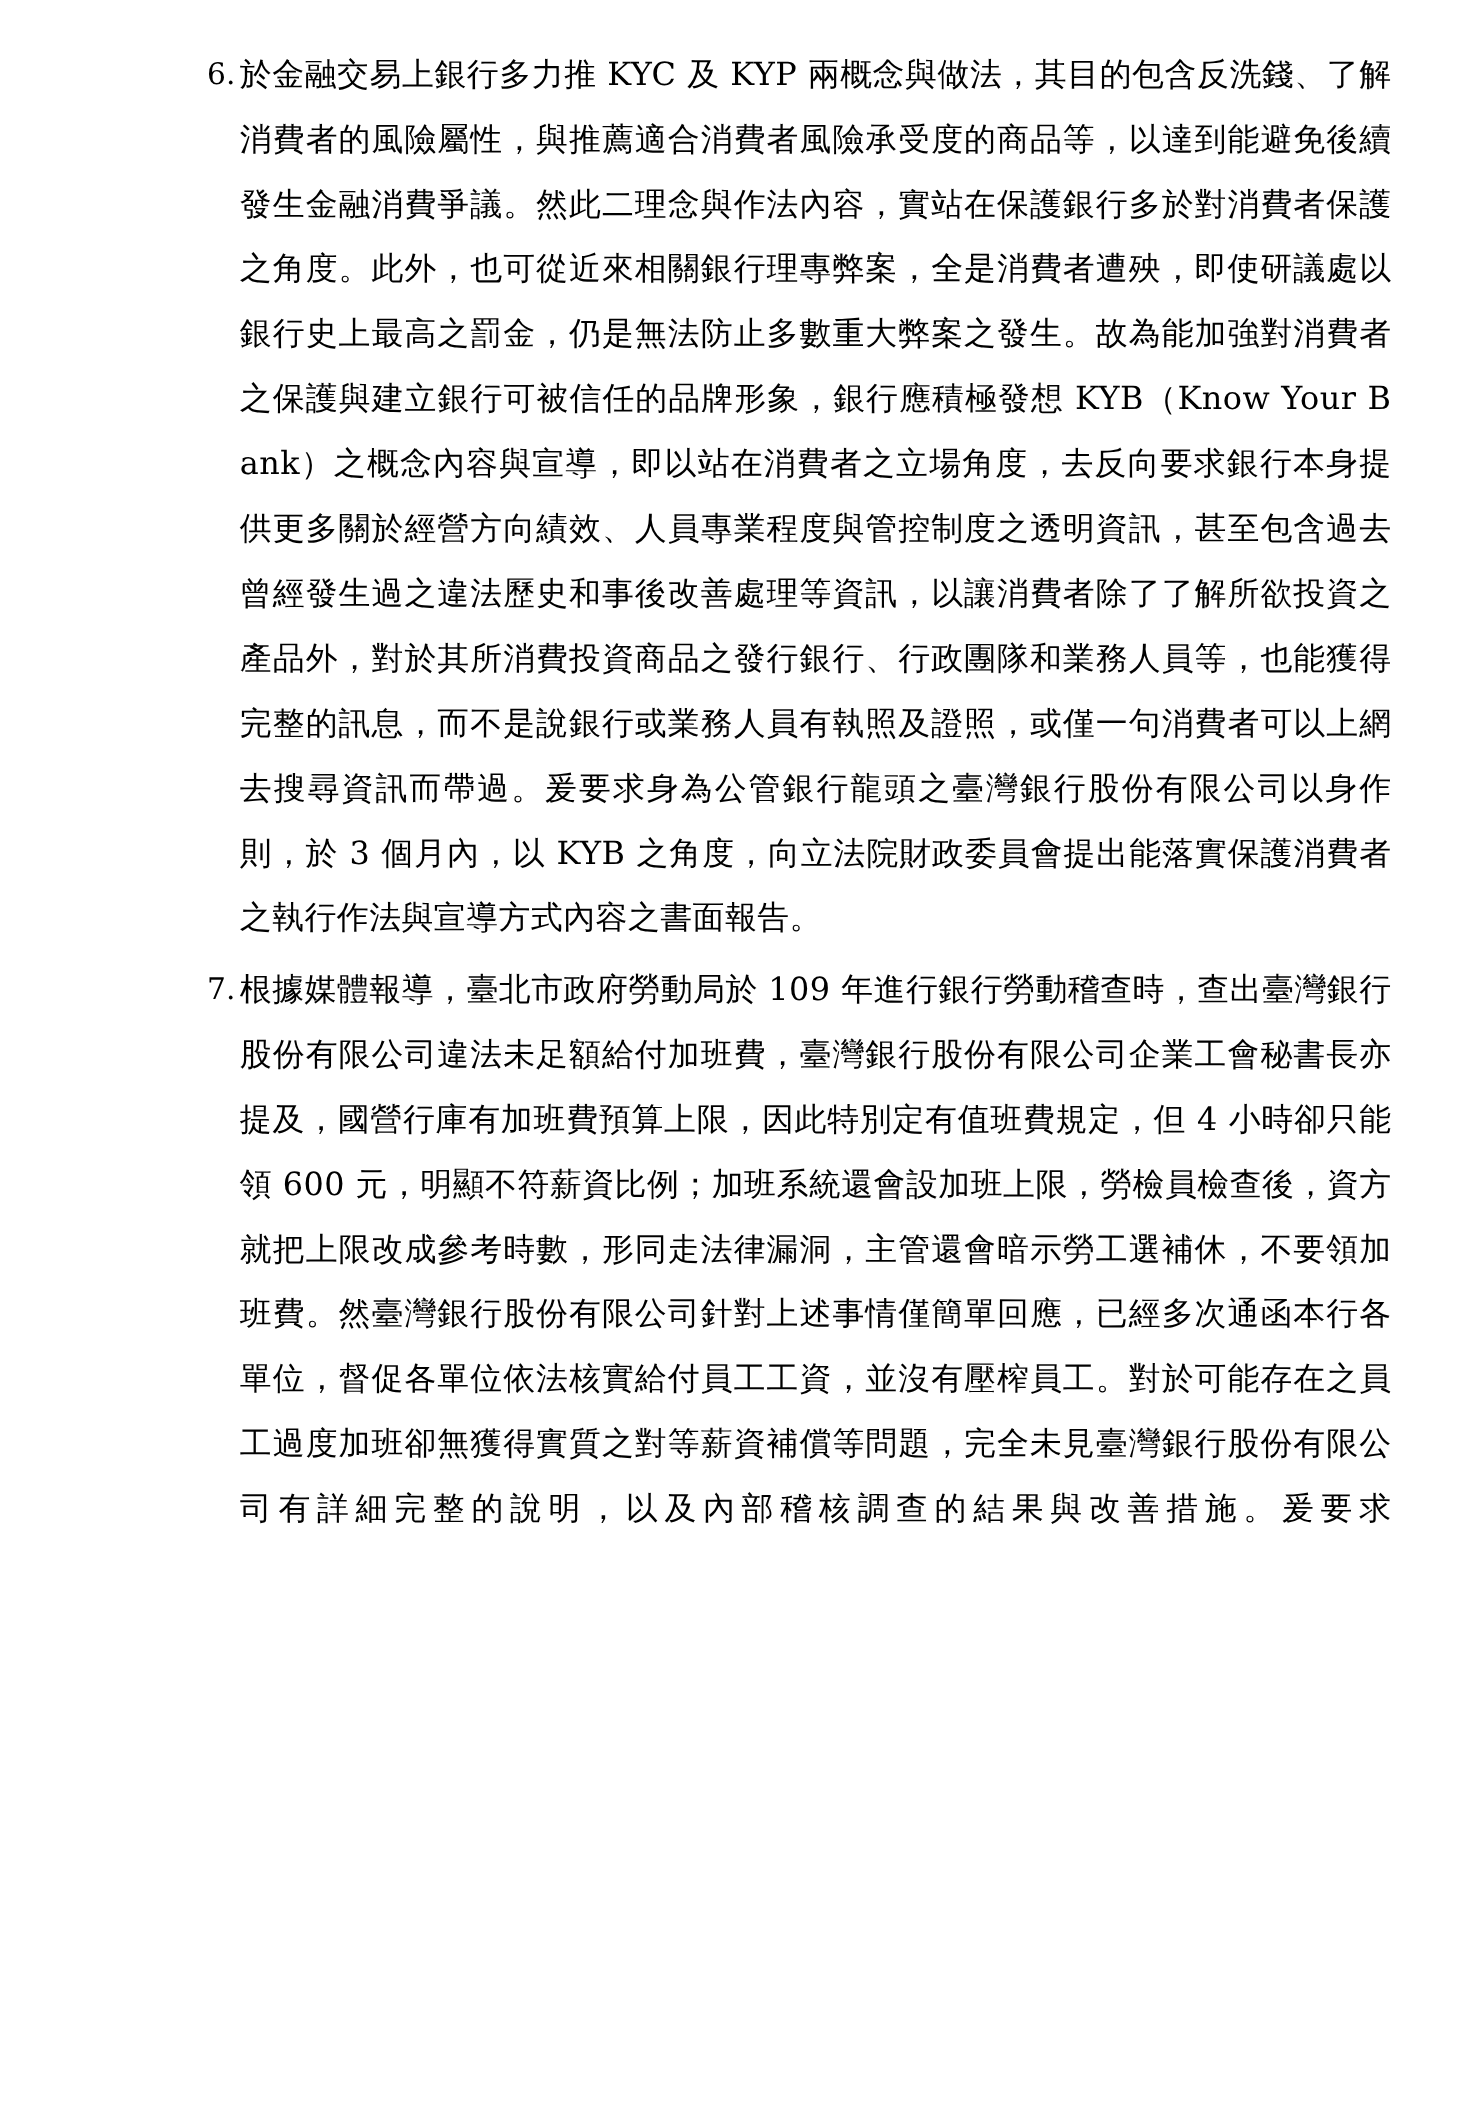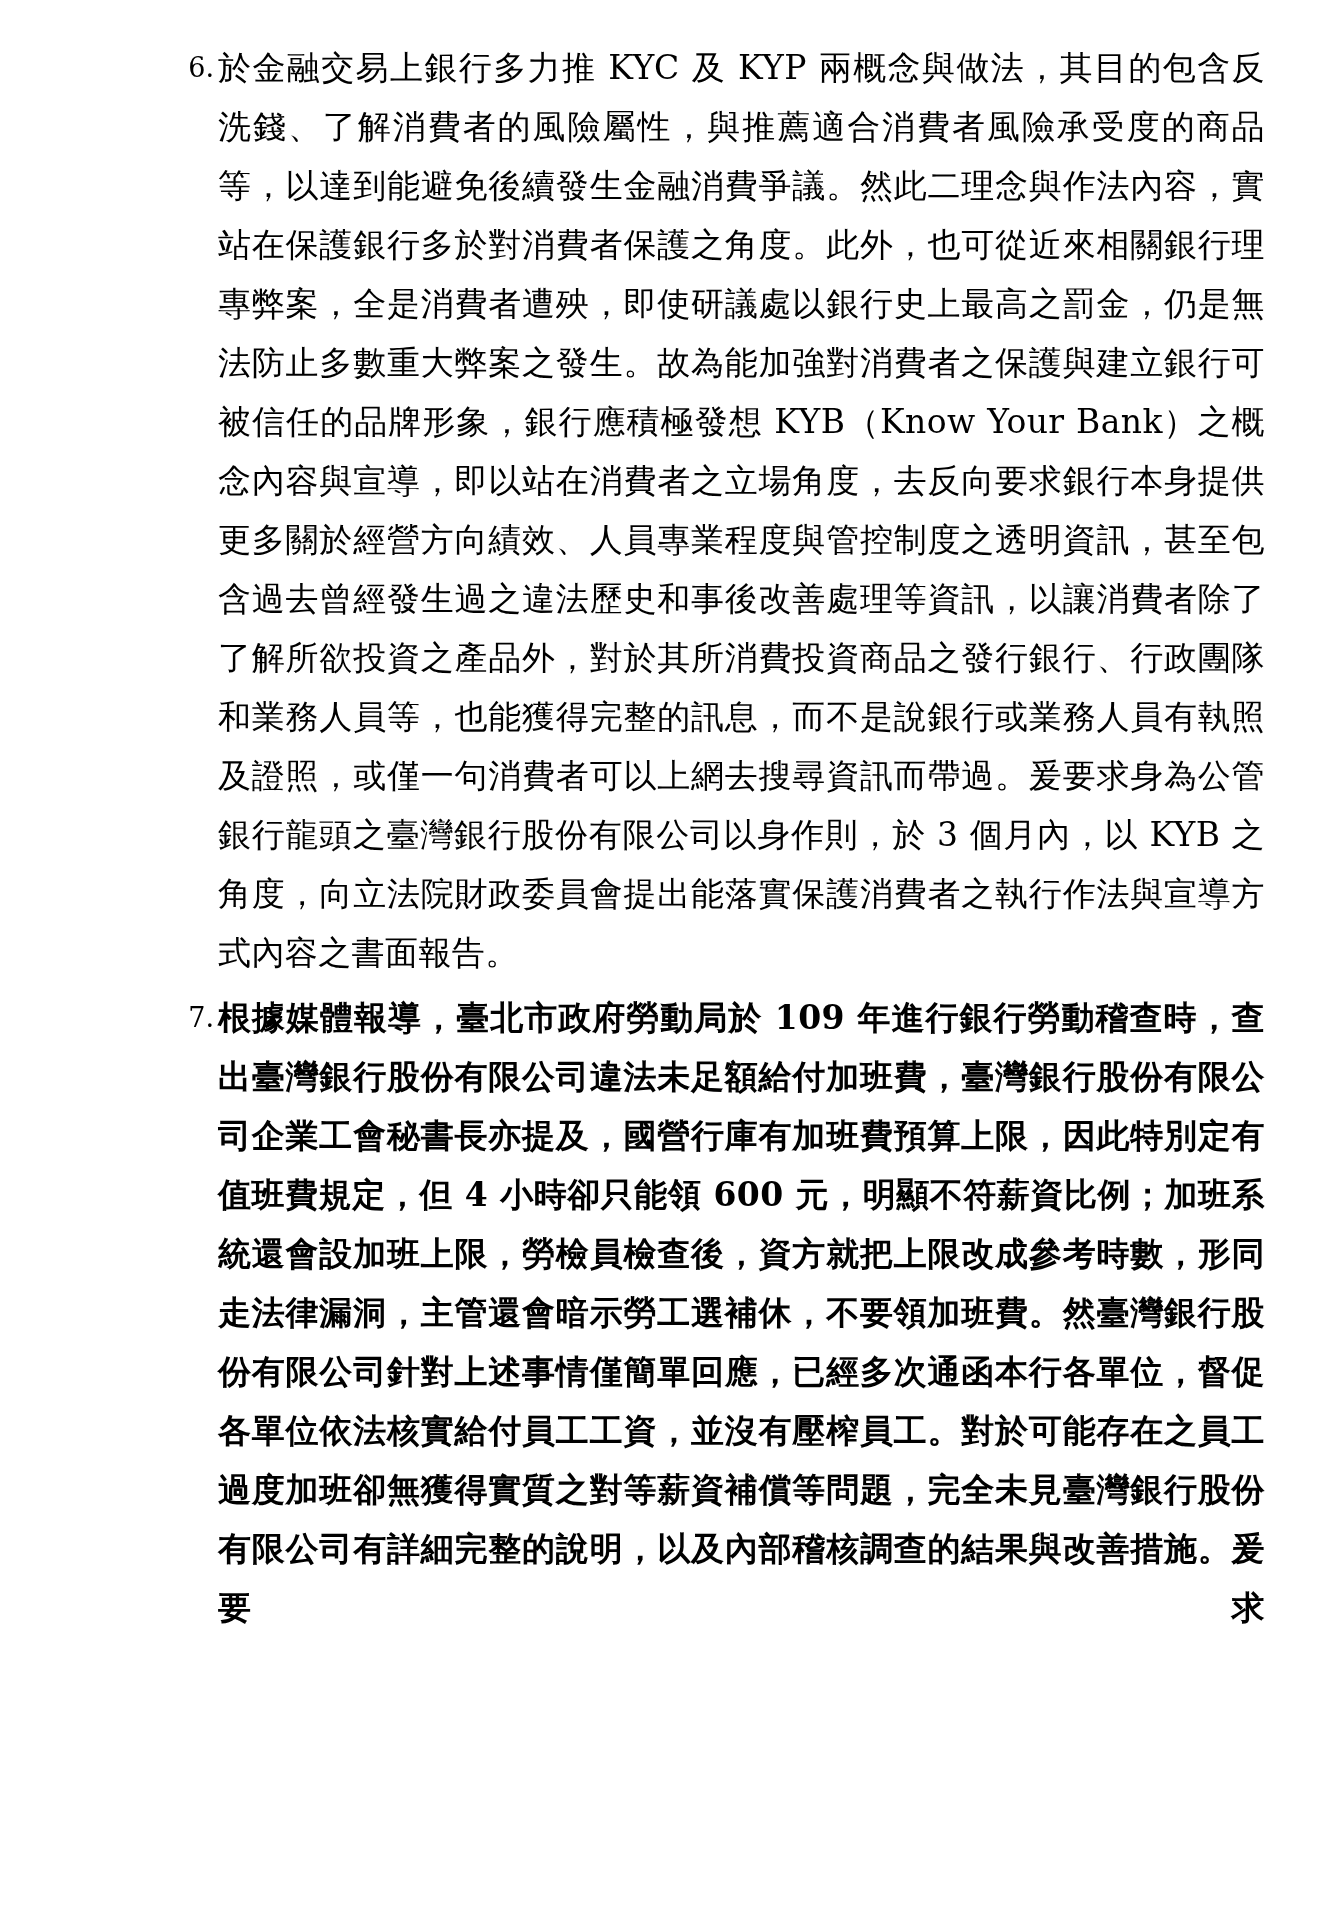--- a/index.html
+++ b/index.html
@@ -29,30 +29,29 @@
     flex: 0 0 auto;
     width: 46px;
     text-align: right;
     font-size: 27px;
     line-height: 59px;
     font-family: "DejaVu Serif", "Liberation Serif", serif;
     padding-right: 4px;
   }
   .body-text {
     flex: 1 1 auto;
-    font-size: 33px;
+    font-size: 29px;
     line-height: 59px;
     text-align: justify;
     text-justify: inter-ideograph;
     letter-spacing: 0.4px;
     word-break: break-all;
   }
   .last-line-box {
     text-align-last: justify;
-    font-weight: bold;
   }
   .no-justify-last {
     text-align-last: left;
   }
 </style>
 </head>
 <body>
 
 <div class="page">
 

